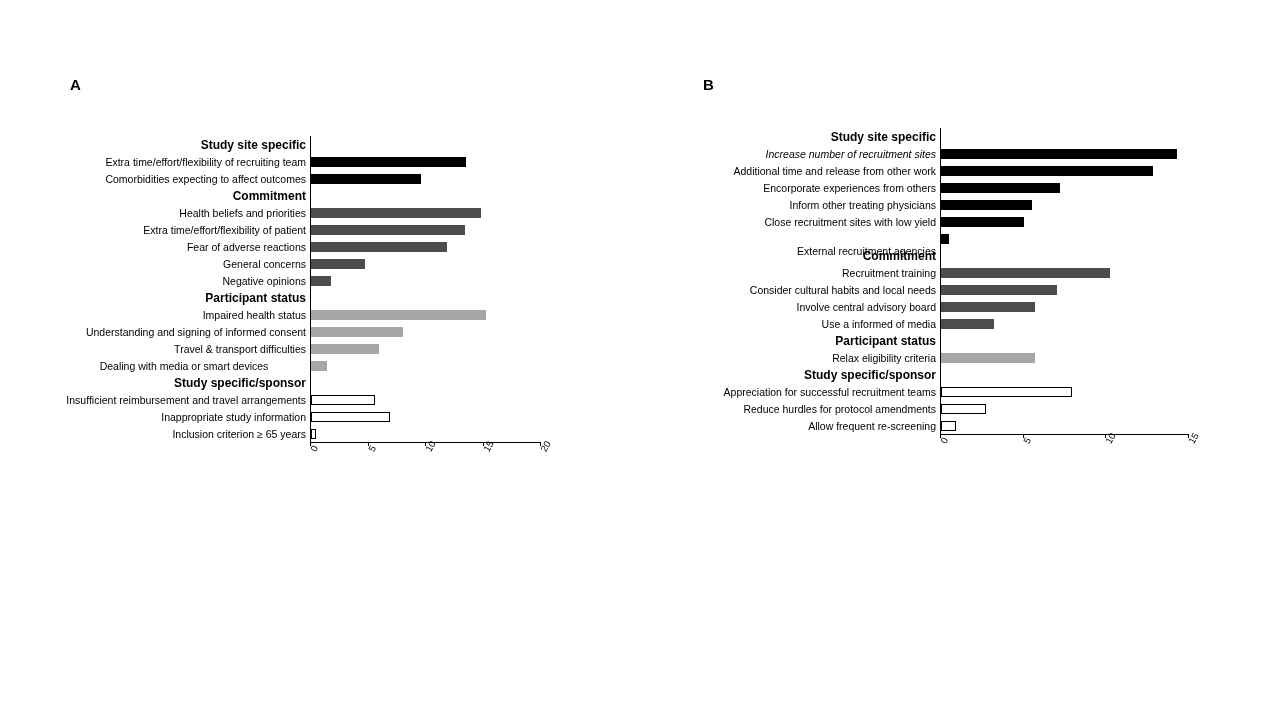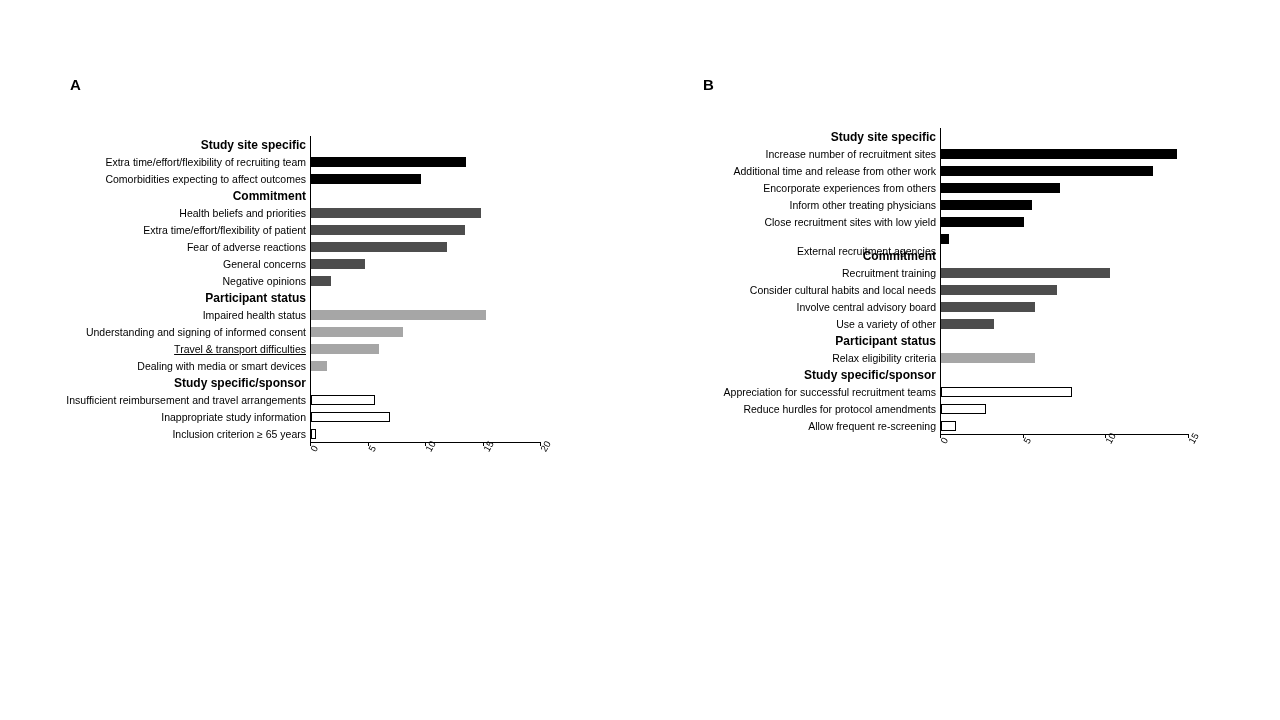--- a/index.html
+++ b/index.html
@@ -163,27 +163,27 @@
             <div class="bar mid" style="width: 174.8px;"></div>
           </div>
         </div>
         <div class="row">
           <div class="row-label" style="width: 248px;">Understanding and signing of informed consent</div>
           <div class="bar-area" style="width: 230px;">
             <div class="bar mid" style="width: 92px;"></div>
           </div>
         </div>
         <div class="row">
-          <div class="row-label" style="width: 248px; text-decoration: underline;">Travel &amp; transport difficulties</div>
+          <div class="row-label" style="width: 248px;">Travel &amp; transport difficulties</div>
           <div class="bar-area" style="width: 230px;">
             <div class="bar mid" style="width: 67.85px;"></div>
           </div>
         </div>
         <div class="row">
-          <div class="row-label" style="width: 248px;">Dealing with media or smart devices</div>
+          <div class="row-label" style="width: 248px; text-align: center;">Dealing with media or smart devices</div>
           <div class="bar-area" style="width: 230px;">
             <div class="bar mid" style="width: 16.1px;"></div>
           </div>
         </div>
         <div class="row header">
           <div class="row-label" style="width: 248px;">Study specific/sponsor</div>
           <div class="bar-area" style="width: 230px;"></div>
         </div>
         <div class="row">
           <div class="row-label" style="width: 248px;">Insufficient reimbursement and travel arrangements</div>
@@ -222,21 +222,21 @@
 
 <div class="panel" style="left:0; top:0;">
   <div class="panel-letter" style="position:absolute; left:703px; top:76px;">B</div>
   <div class="chart" id="chart-b" style="left: 690px; top: 128px; width: 498px;">
       <div class="rows">
         <div class="row header">
           <div class="row-label" style="width: 250px;">Study site specific</div>
           <div class="bar-area" style="width: 248px;"></div>
         </div>
         <div class="row">
-          <div class="row-label" style="width: 250px;">Increase number of recruitment sites</div>
+          <div class="row-label" style="width: 250px; font-style: italic;">Increase number of recruitment sites</div>
           <div class="bar-area" style="width: 248px;">
             <div class="bar black" style="width: 236.427px;"></div>
           </div>
         </div>
         <div class="row">
           <div class="row-label" style="width: 250px;">Additional time and release from other work</div>
           <div class="bar-area" style="width: 248px;">
             <div class="bar black" style="width: 211.627px;"></div>
           </div>
         </div>
@@ -280,21 +280,21 @@
             <div class="bar dark" style="width: 115.733px;"></div>
           </div>
         </div>
         <div class="row">
           <div class="row-label" style="width: 250px;">Involve central advisory board</div>
           <div class="bar-area" style="width: 248px;">
             <div class="bar dark" style="width: 94.24px;"></div>
           </div>
         </div>
         <div class="row">
-          <div class="row-label" style="width: 250px;">Use a variety of other</div>
+          <div class="row-label" style="width: 250px;">Use a informed of media</div>
           <div class="bar-area" style="width: 248px;">
             <div class="bar dark" style="width: 52.9067px;"></div>
           </div>
         </div>
         <div class="row header">
           <div class="row-label" style="width: 250px;">Participant status</div>
           <div class="bar-area" style="width: 248px;"></div>
         </div>
         <div class="row">
           <div class="row-label" style="width: 250px;">Relax eligibility criteria</div>

